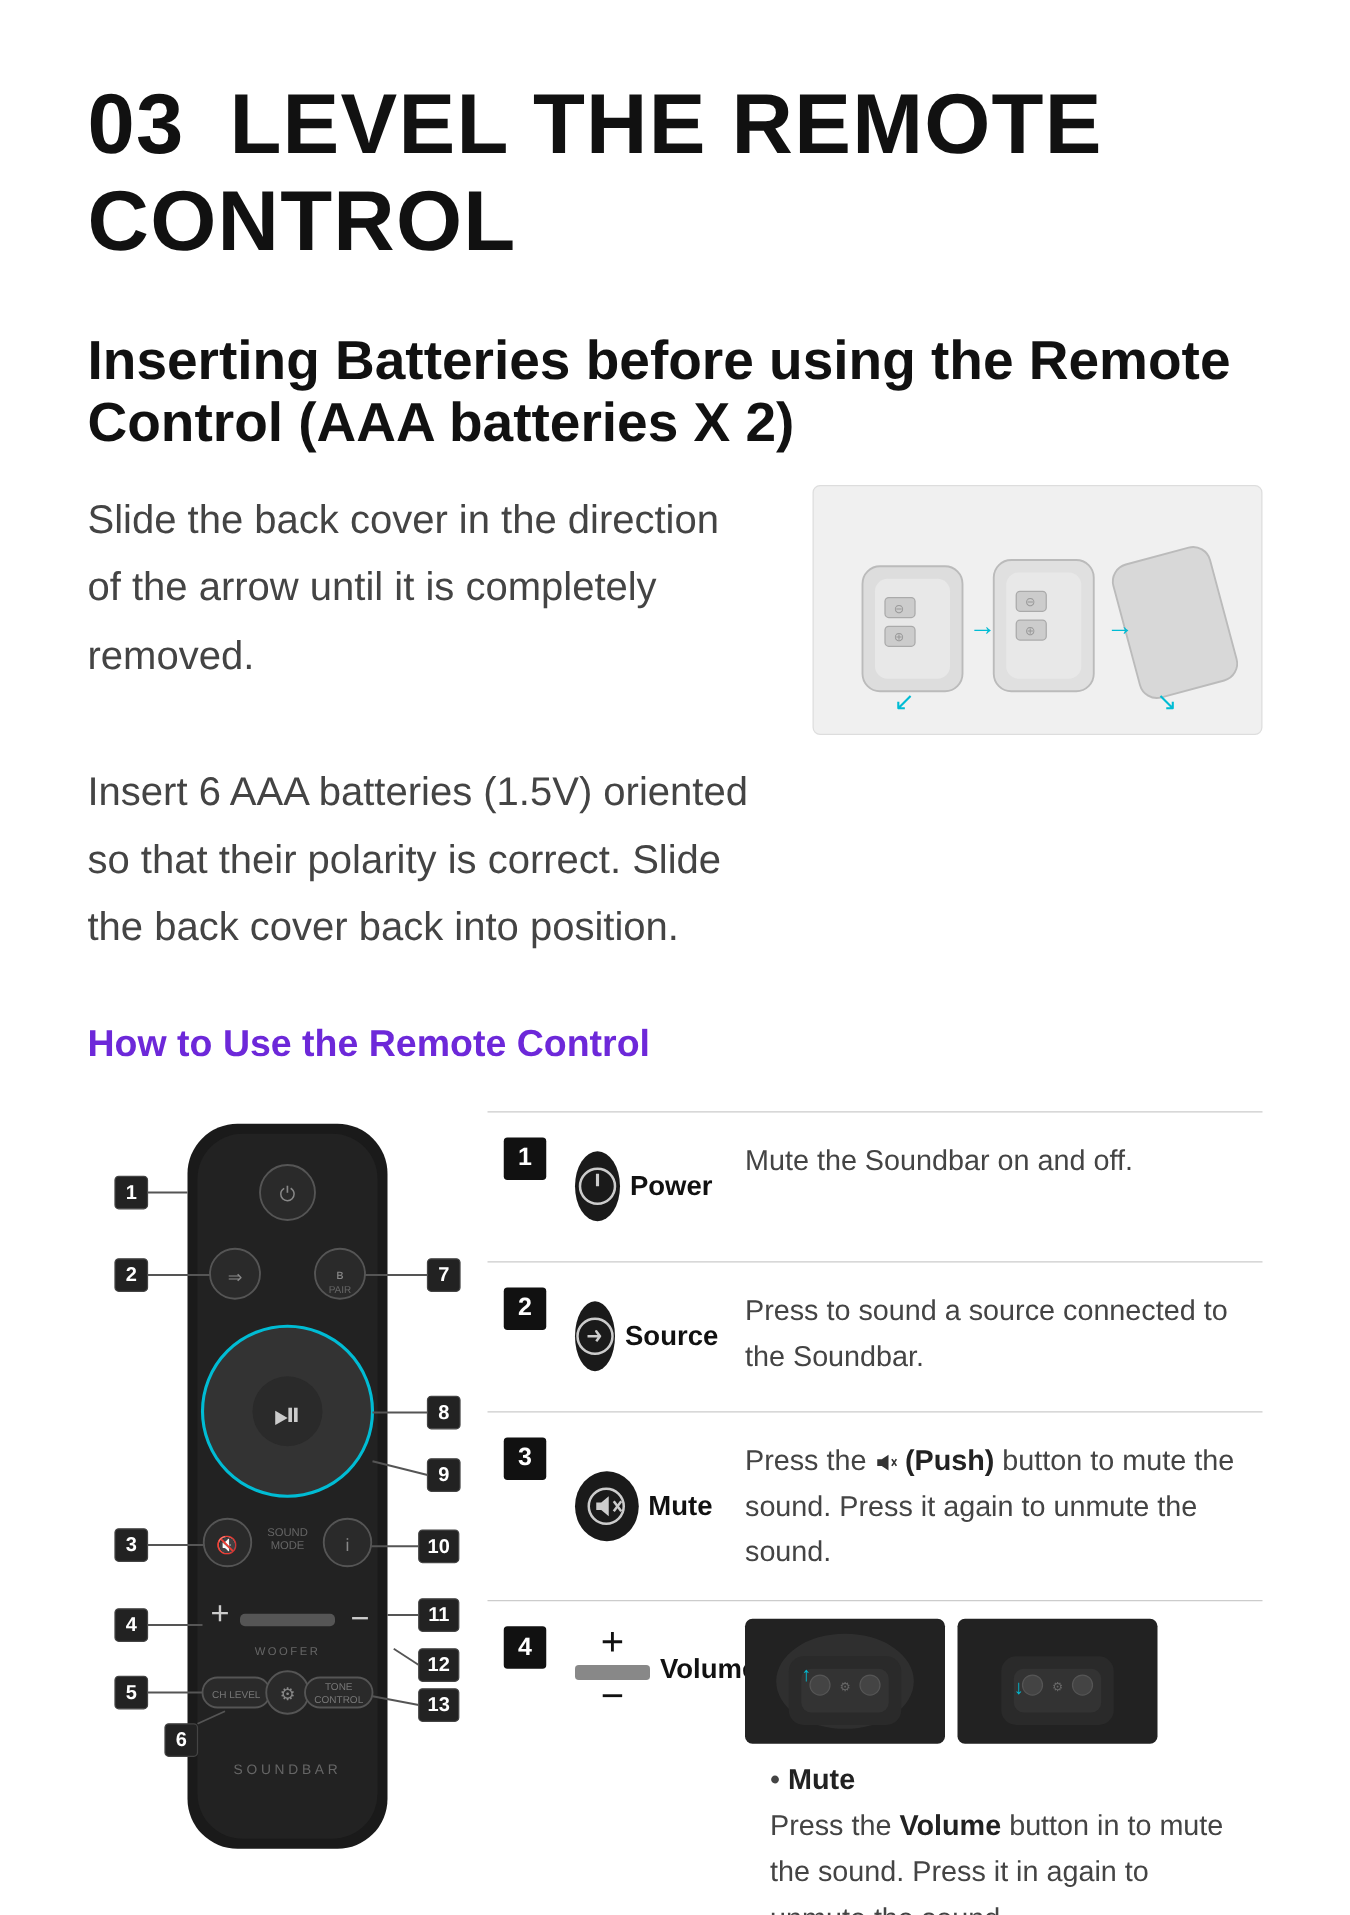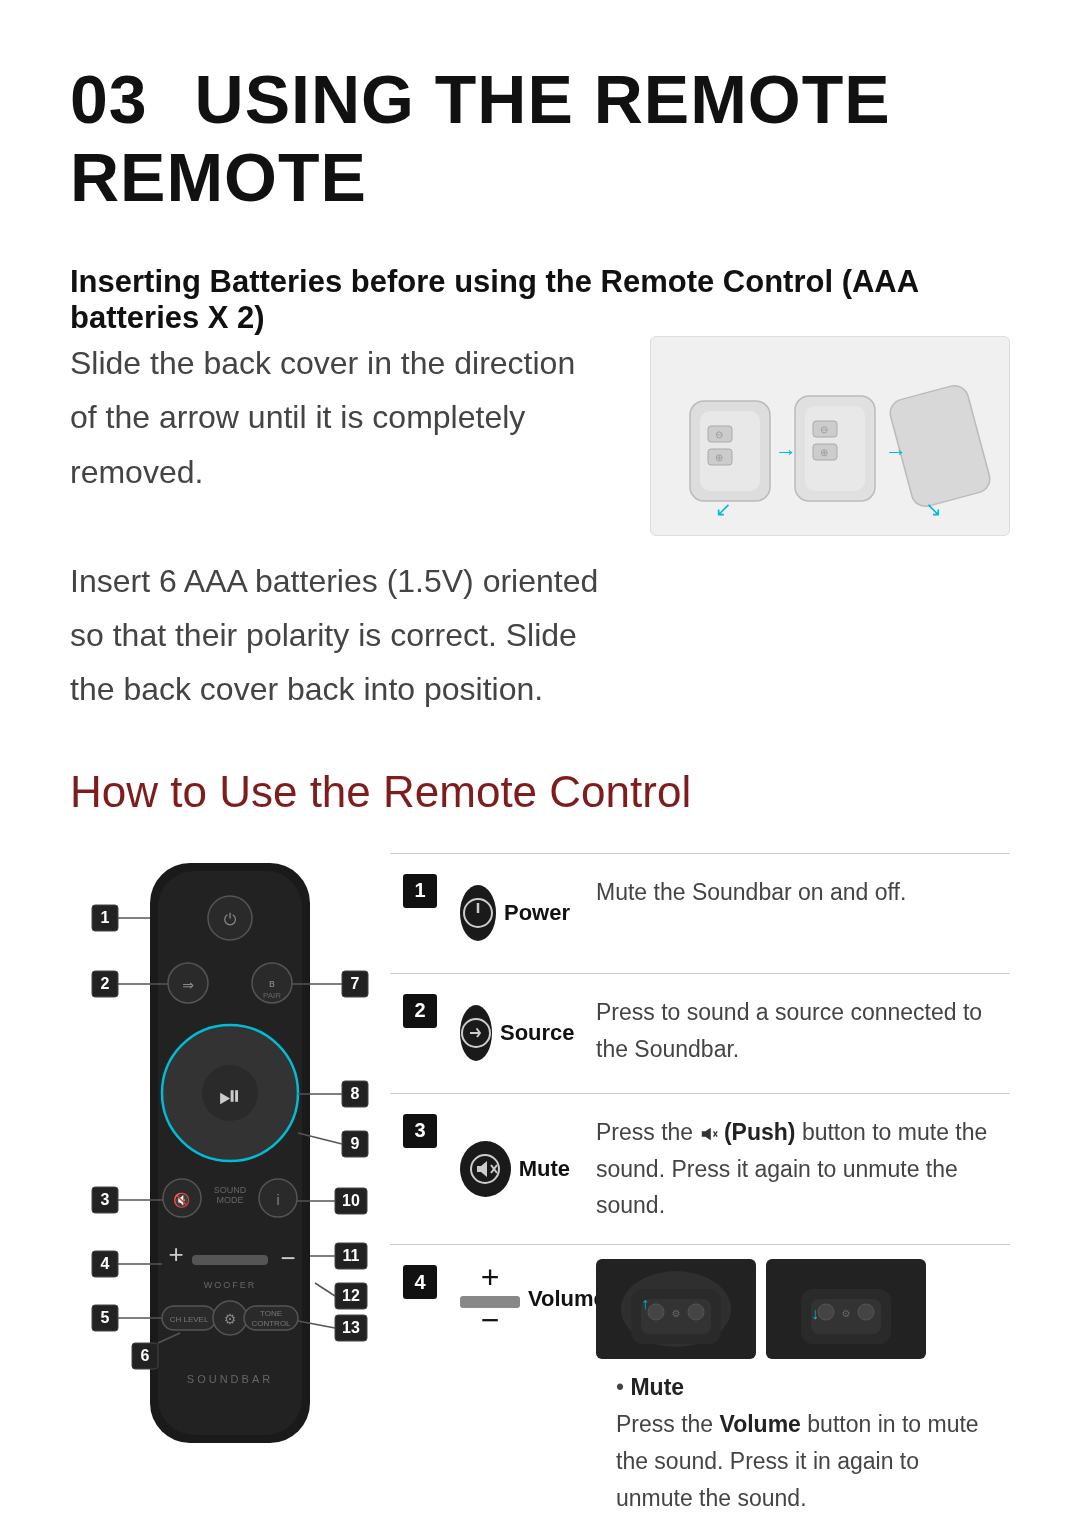--- a/index.html
+++ b/index.html
@@ -13,25 +13,26 @@
       font-size: 26px;
     }
     .page-title {
       font-size: 68px;
       font-weight: 700;
       letter-spacing: 1px;
       margin-bottom: 48px;
       color: #111;
     }
     .page-title span.num {
-      margin-right: 27px;
+      margin-right: 16px;
     }
     .section-title {
-      font-size: 31px;
-      font-weight: 700;
+      font-size: 44px;
+      font-weight: 700;
+      margin-bottom: 24px;
       color: #111;
     }
     .battery-section {
       display: flex;
       gap: 40px;
       margin-bottom: 50px;
       align-items: flex-start;
     }
     .battery-text {
       flex: 1;
@@ -45,24 +46,24 @@
       background: #f0f0f0;
       border: 1px solid #ddd;
       border-radius: 6px;
       display: flex;
       align-items: center;
       justify-content: center;
       flex-shrink: 0;
     }
     
     .how-to-title {
-      font-size: 44px;
-      font-weight: 400;
+      font-size: 30px;
+      font-weight: 700;
       margin-bottom: 36px;
-      color: #7f1d1d;
+      color: #6d28d9;
     }
     .main-content {
       display: flex;
       gap: 0;
       align-items: flex-start;
     }
     
     .features-table {
       flex: 1;
       border-top: 1.5px solid #ccc;
@@ -171,21 +172,21 @@
     .remote-section {
       position: relative;
       width: 320px;
     }
   </style>
 </head>
 <body>
 
 <h1 class="page-title">
   <span class="num">03</span>
-  <span>USING THE REMOTE REMOTE</span>
+  <span>LEVEL THE REMOTE CONTROL</span>
 </h1>
 
 <h2 class="section-title">
   <span>Inserting Batteries before using the Remote Control (AAA batteries X 2)</span>
 </h2>
 <div class="battery-section">
   <div class="battery-text">
     <p>Slide the back cover in the direction of the arrow until it is completely removed.</p>
     <br>
     <p>Insert 6 AAA batteries (1.5V) oriented so that their polarity is correct. Slide the back cover back into position.</p>

